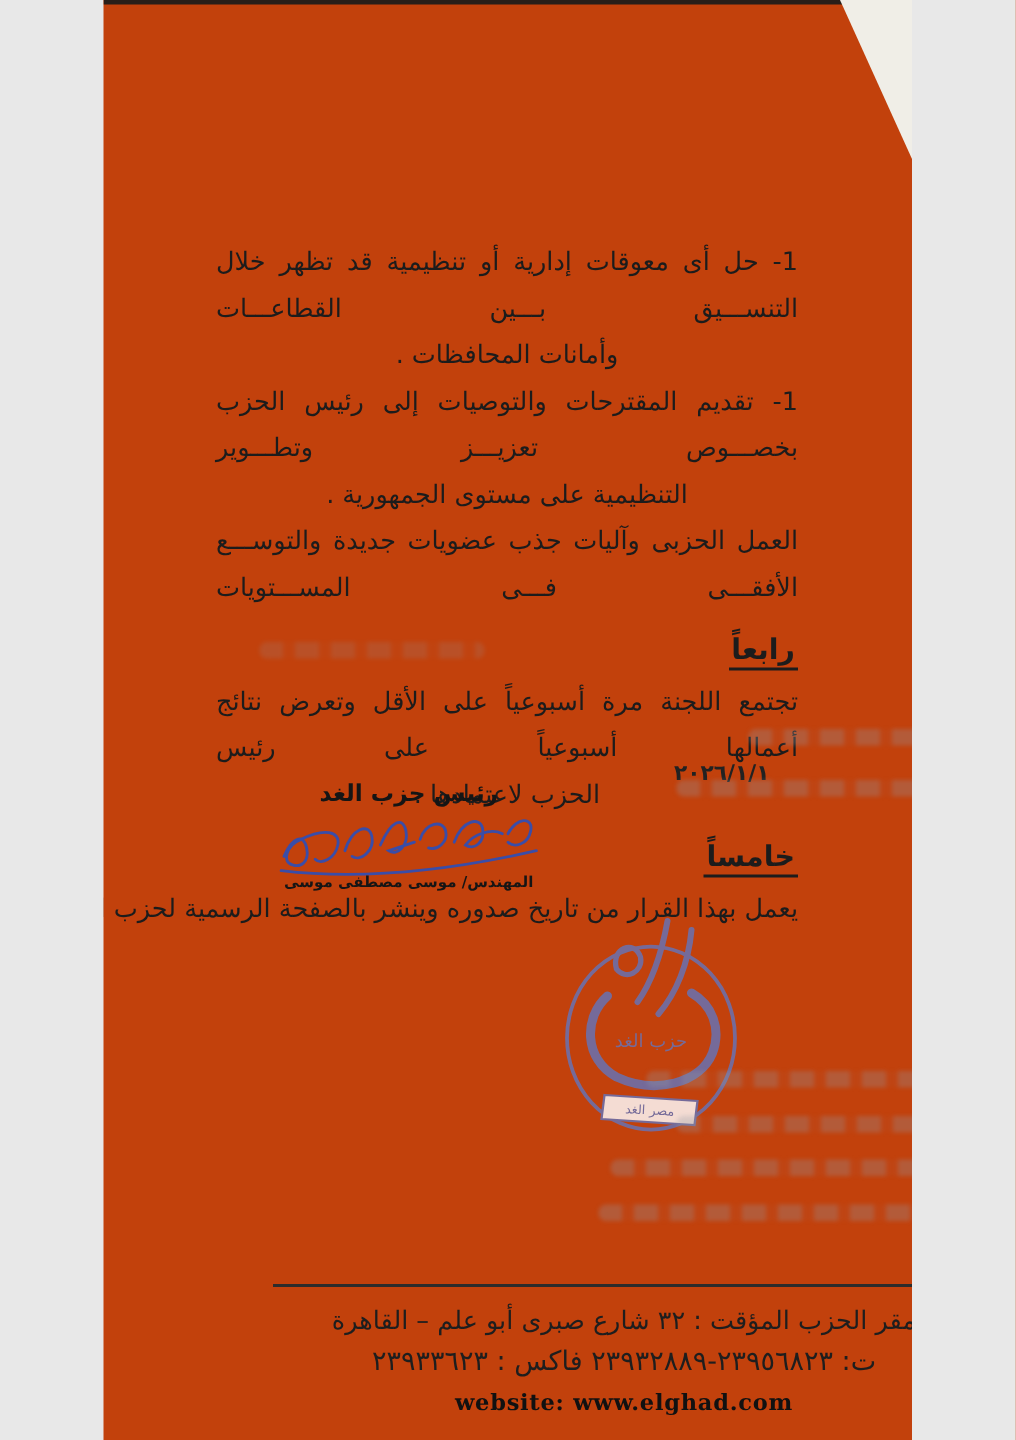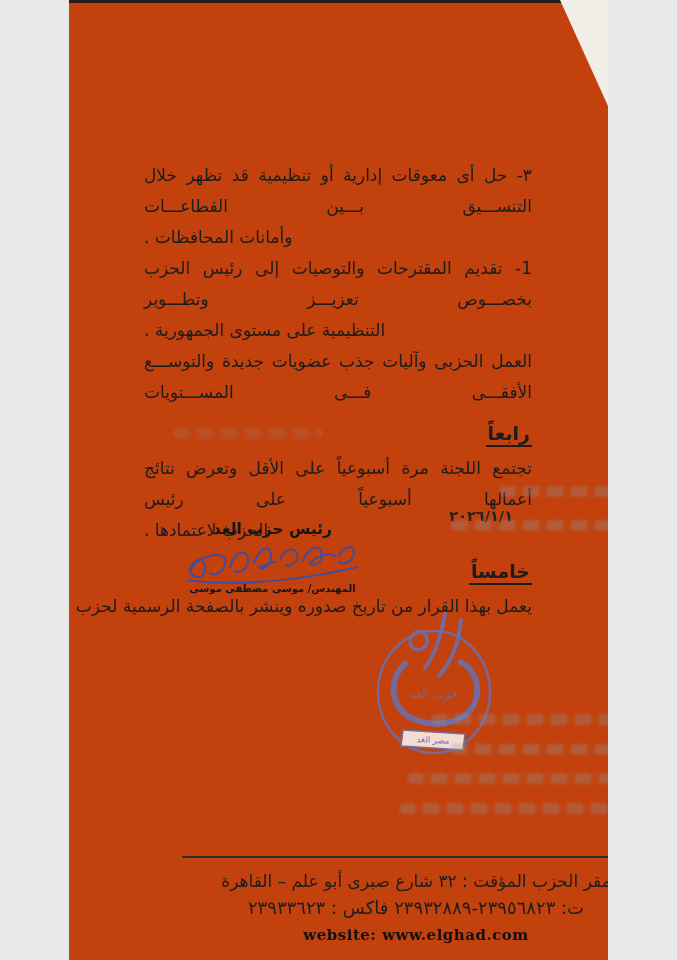--- a/index.html
+++ b/index.html
@@ -18,21 +18,21 @@
   .crease{position:absolute;height:1px;background:#c6c6c3;transform-origin:top left;}
   .crease1{top:4px;left:629px;width:118px;transform:rotate(65deg);}
   .crease2{top:1px;left:637px;width:112px;transform:rotate(65deg);background:#e2e1dc;}
   
   .logo{position:absolute;top:42px;left:530px;width:126px;height:112px;}
   
   .content{
     position:absolute;top:160px;right:76px;left:75px;
     direction:rtl;font-size:17px;line-height:31px;
   }
-  .line{margin:0;white-space:nowrap;text-align:left;}
+  .line{margin:0;white-space:nowrap;text-align:center;}
   .line.just{white-space:normal;text-align:justify;text-align-last:justify;}
   .heading{margin:8px 0 3px 0;text-align:right;font-size:19px;font-weight:bold;line-height:34px;}
   .heading span{border-bottom:2px solid #1c1c1c;padding:0 2px 1px 2px;}
   .doc-date{position:absolute;top:508px;right:95px;direction:rtl;font-size:14.5px;letter-spacing:1px;font-weight:bold;color:#222;}
   
   .signature-block{position:absolute;top:520px;left:86px;width:235px;text-align:center;direction:rtl;}
   .sig-title{font-weight:bold;font-size:15.5px;color:#151515;}
   .sig-ink{display:block;margin:-3px auto -4px auto;}
   .sig-name{font-weight:bold;font-size:10px;color:#151515;}
   
@@ -74,21 +74,21 @@
         <path d="M30 22 C40 12 52 8 62 12" stroke="#c9a227" stroke-width="3"></path>
       </g>
       <circle cx="56" cy="10" r="4" fill="#c9a227"></circle>
       <text x="64" y="88" text-anchor="middle" font-size="12" fill="#215c41">حزب الغد</text>
       <path d="M34 106 L96 106 L92 119 L38 119 Z" fill="#2f6b4d"></path>
       <text x="65" y="115" text-anchor="middle" font-size="8.5" fill="#f4d97b">مصر الغد</text>
     </svg>
   </div>
 
   <div class="content">
-    <p class="line just">٣- حل أى معوقات إدارية أو تنظيمية قد تظهر خلال التنســـيق بـــين القطاعـــات</p>
+    <p class="line just">1- حل أى معوقات إدارية أو تنظيمية قد تظهر خلال التنســـيق بـــين القطاعـــات</p>
     <p class="line">وأمانات المحافظات .</p>
     <p class="line just">1- تقديم المقترحات والتوصيات إلى رئيس الحزب بخصـــوص تعزيـــز وتطـــوير</p>
     <p class="line">التنظيمية على مستوى الجمهورية .</p>
     <p class="line just">العمل الحزبى وآليات جذب عضويات جديدة والتوســـع الأفقـــى فـــى المســـتويات</p>
     <div class="heading"><span>رابعاً</span></div>
     <p class="line just">تجتمع اللجنة مرة أسبوعياً على الأقل وتعرض نتائج أعمالها أسبوعياً على رئيس</p>
     <p class="line">الحزب لاعتمادها .</p>
     <div class="heading"><span>خامساً</span></div>
     <p class="line">يعمل بهذا القرار من تاريخ صدوره وينشر بالصفحة الرسمية لحزب الغد .</p>
   </div>

